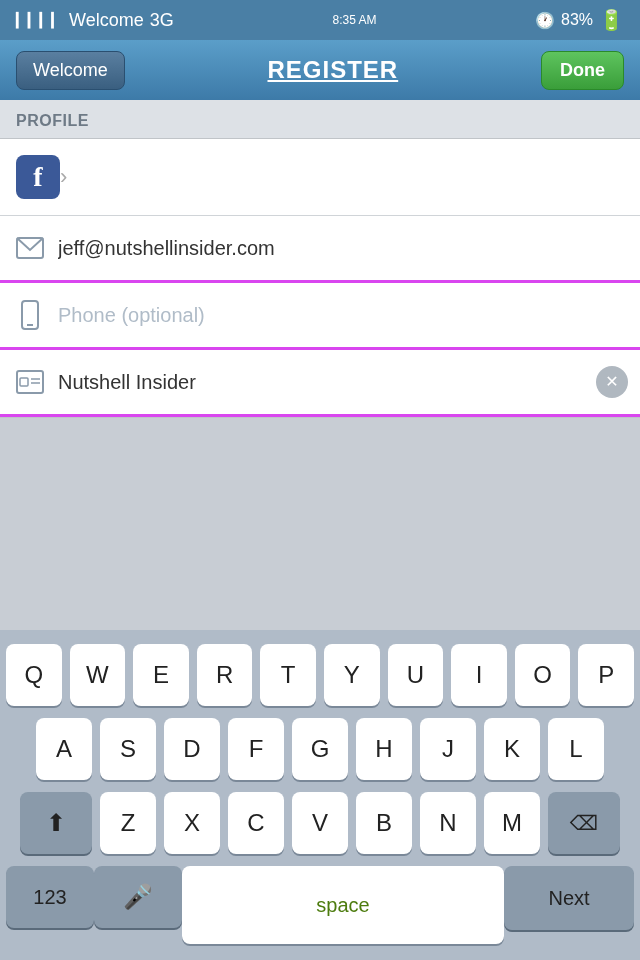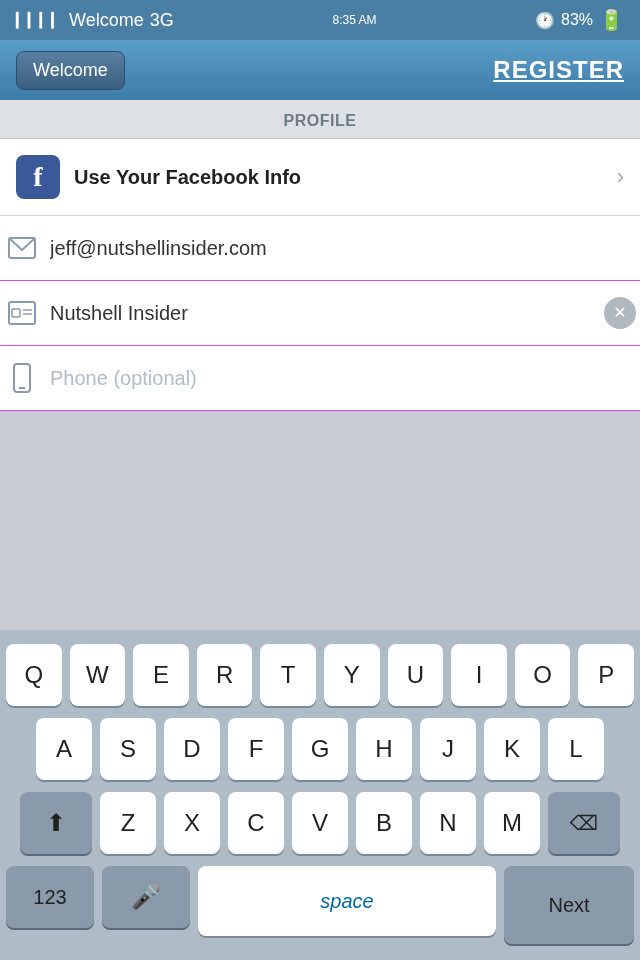--- a/index.html
+++ b/index.html
@@ -63,21 +63,20 @@
       font-size: 18px;
       font-weight: bold;
       padding: 8px 18px;
       cursor: pointer;
     }
 
     
     .profile-section {
       background: #dde1e6;
       padding: 12px 16px 8px 16px;
-      text-align: center;
     }
     .profile-label {
       color: #6e7a86;
       font-size: 16px;
       font-weight: 600;
       letter-spacing: 0.5px;
       text-transform: uppercase;
     }
 
     
@@ -120,22 +119,22 @@
     }
     .fb-chevron {
       color: #aaa;
       font-size: 22px;
     }
 
     
     .form-row {
       display: flex;
       align-items: center;
-      padding: 14px 4px;
-      border-bottom: 1px solid #d946ef;
+      padding: 14px 12px;
+      border-bottom: 3px solid #d946ef;
       background: white;
     }
     .form-row-icon {
       width: 36px;
       height: 36px;
       display: flex;
       align-items: center;
       justify-content: center;
       flex-shrink: 0;
       color: #8a9aaa;
@@ -213,47 +212,45 @@
       box-shadow: 0 2px 0 #5a6a7a;
     }
     .key-delete {
       width: 72px;
       height: 62px;
       background: #8a9aaa;
       box-shadow: 0 2px 0 #5a6a7a;
     }
     .bottom-row {
       display: flex;
-      gap: 8px;
       padding: 0 6px 16px 6px;
     }
     .key-123 {
       width: 88px;
       height: 62px;
       background: #8a9aaa;
       box-shadow: 0 2px 0 #5a6a7a;
       font-size: 20px;
     }
     .key-mic {
       width: 88px;
       height: 62px;
       background: #8a9aaa;
       box-shadow: 0 2px 0 #5a6a7a;
       font-size: 24px;
     }
     .key-space {
       flex: 1;
-      height: 70px;
-      font-size: 20px;
-      color: #0369a1;
-      font-style: italic;
+      height: 78px;
+      font-size: 20px;
+      color: #4d7c0f;
     }
     .key-next {
       width: 130px;
-      height: 78px;
+      height: 64px;
       background: #8a9aaa;
       box-shadow: 0 2px 0 #5a6a7a;
       font-size: 20px;
       color: #222;
     }
 
     
     .envelope-svg { width: 28px; height: 22px; }
     .id-svg { width: 28px; height: 24px; }
     .phone-svg { width: 22px; height: 30px; }
@@ -272,67 +269,67 @@
   <div class="status-right">
     <span>🕐</span>
     <span>83%</span>
     <span style="font-size:20px;">🔋</span>
   </div>
 </div>
 
 <div class="nav-bar">
   <button class="nav-back-btn">Welcome</button>
   <span class="nav-title">REGISTER</span>
+  <button class="nav-done-btn">Done</button>
 </div>
 
 <div class="profile-section">
   <span class="profile-label">PROFILE</span>
 </div>
 
 <div class="form-container">
 
   <div class="fb-row">
     <div class="fb-icon">f</div>
-    <span class="fb-text">Use Your Facebook Info</span>
     <span class="fb-chevron">›</span>
   </div>
 
   <div class="form-row">
     <div class="form-row-icon">
       <svg class="envelope-svg" viewBox="0 0 28 22" fill="none" xmlns="http://www.w3.org/2000/svg">
         <rect x="1" y="1" width="26" height="20" rx="2" stroke="#8a9aaa" stroke-width="2" fill="none"></rect>
         <polyline points="1,1 14,13 27,1" stroke="#8a9aaa" stroke-width="2" fill="none"></polyline>
       </svg>
     </div>
     <input class="form-input" type="email" value="jeff@nutshellinsider.com" style="">
+  </div>
+
+  <div class="form-row">
+    <div class="form-row-icon">
+      <svg class="phone-svg" viewBox="0 0 22 30" fill="none" xmlns="http://www.w3.org/2000/svg">
+        <rect x="3" y="1" width="16" height="28" rx="3" stroke="#8a9aaa" stroke-width="2" fill="none"></rect>
+        <line x1="8" y1="25" x2="14" y2="25" stroke="#8a9aaa" stroke-width="2"></line>
+      </svg>
+    </div>
+    <input class="form-input" type="tel" placeholder="Phone (optional)" style="">
   </div>
 
   <div class="form-row">
     <div class="form-row-icon">
       <svg class="id-svg" viewBox="0 0 28 24" fill="none" xmlns="http://www.w3.org/2000/svg">
         <rect x="1" y="1" width="26" height="22" rx="2" stroke="#8a9aaa" stroke-width="2" fill="none"></rect>
         <rect x="4" y="8" width="8" height="8" rx="1" stroke="#8a9aaa" stroke-width="1.5" fill="none"></rect>
         <line x1="15" y1="9" x2="24" y2="9" stroke="#8a9aaa" stroke-width="1.5"></line>
         <line x1="15" y1="13" x2="24" y2="13" stroke="#8a9aaa" stroke-width="1.5"></line>
       </svg>
     </div>
     <input class="form-input" type="text" value="Nutshell Insider" style="">
     <button class="clear-btn">
       <span style="font-size:16px; line-height:1;">✕</span>
     </button>
-  </div>
-
-  <div class="form-row">
-    <div class="form-row-icon">
-      <svg class="phone-svg" viewBox="0 0 22 30" fill="none" xmlns="http://www.w3.org/2000/svg">
-        <rect x="3" y="1" width="16" height="28" rx="3" stroke="#8a9aaa" stroke-width="2" fill="none"></rect>
-        <line x1="8" y1="25" x2="14" y2="25" stroke="#8a9aaa" stroke-width="2"></line>
-      </svg>
-    </div>
-    <input class="form-input" type="tel" placeholder="Phone (optional)" style="">
   </div>
 
 </div>
 
 <div class="keyboard">
 
   <div class="key-row">
     <div class="key key-letter">Q</div>
     <div class="key key-letter">W</div>
     <div class="key key-letter">E</div>

